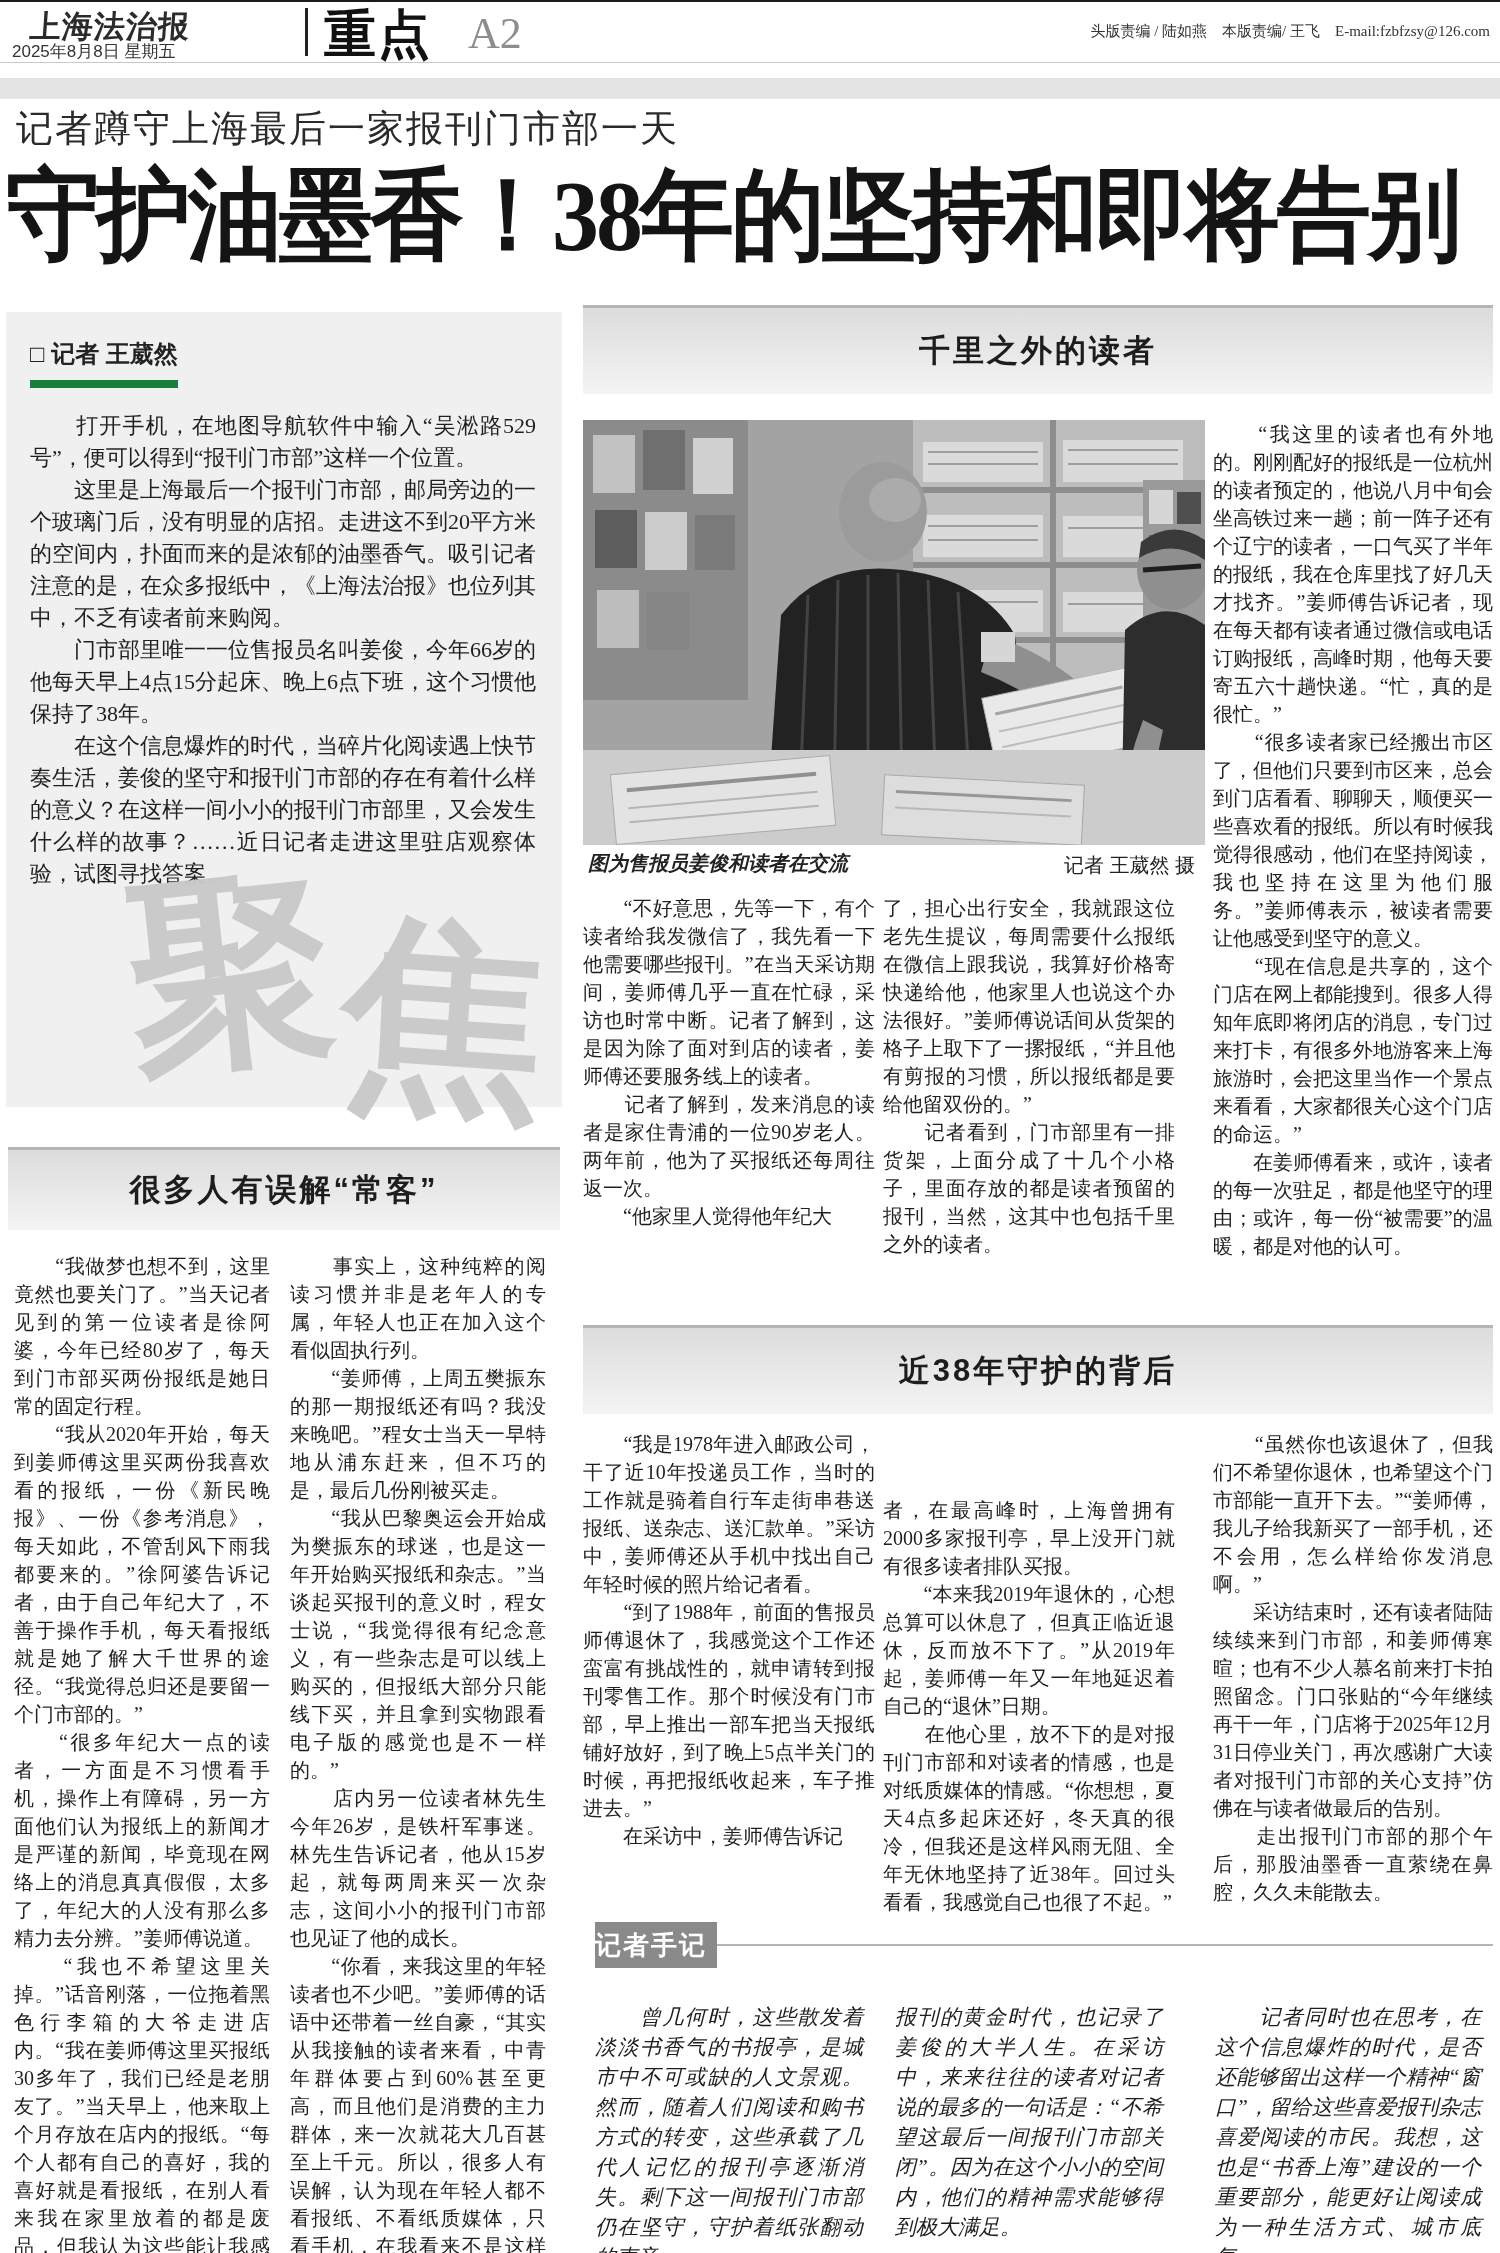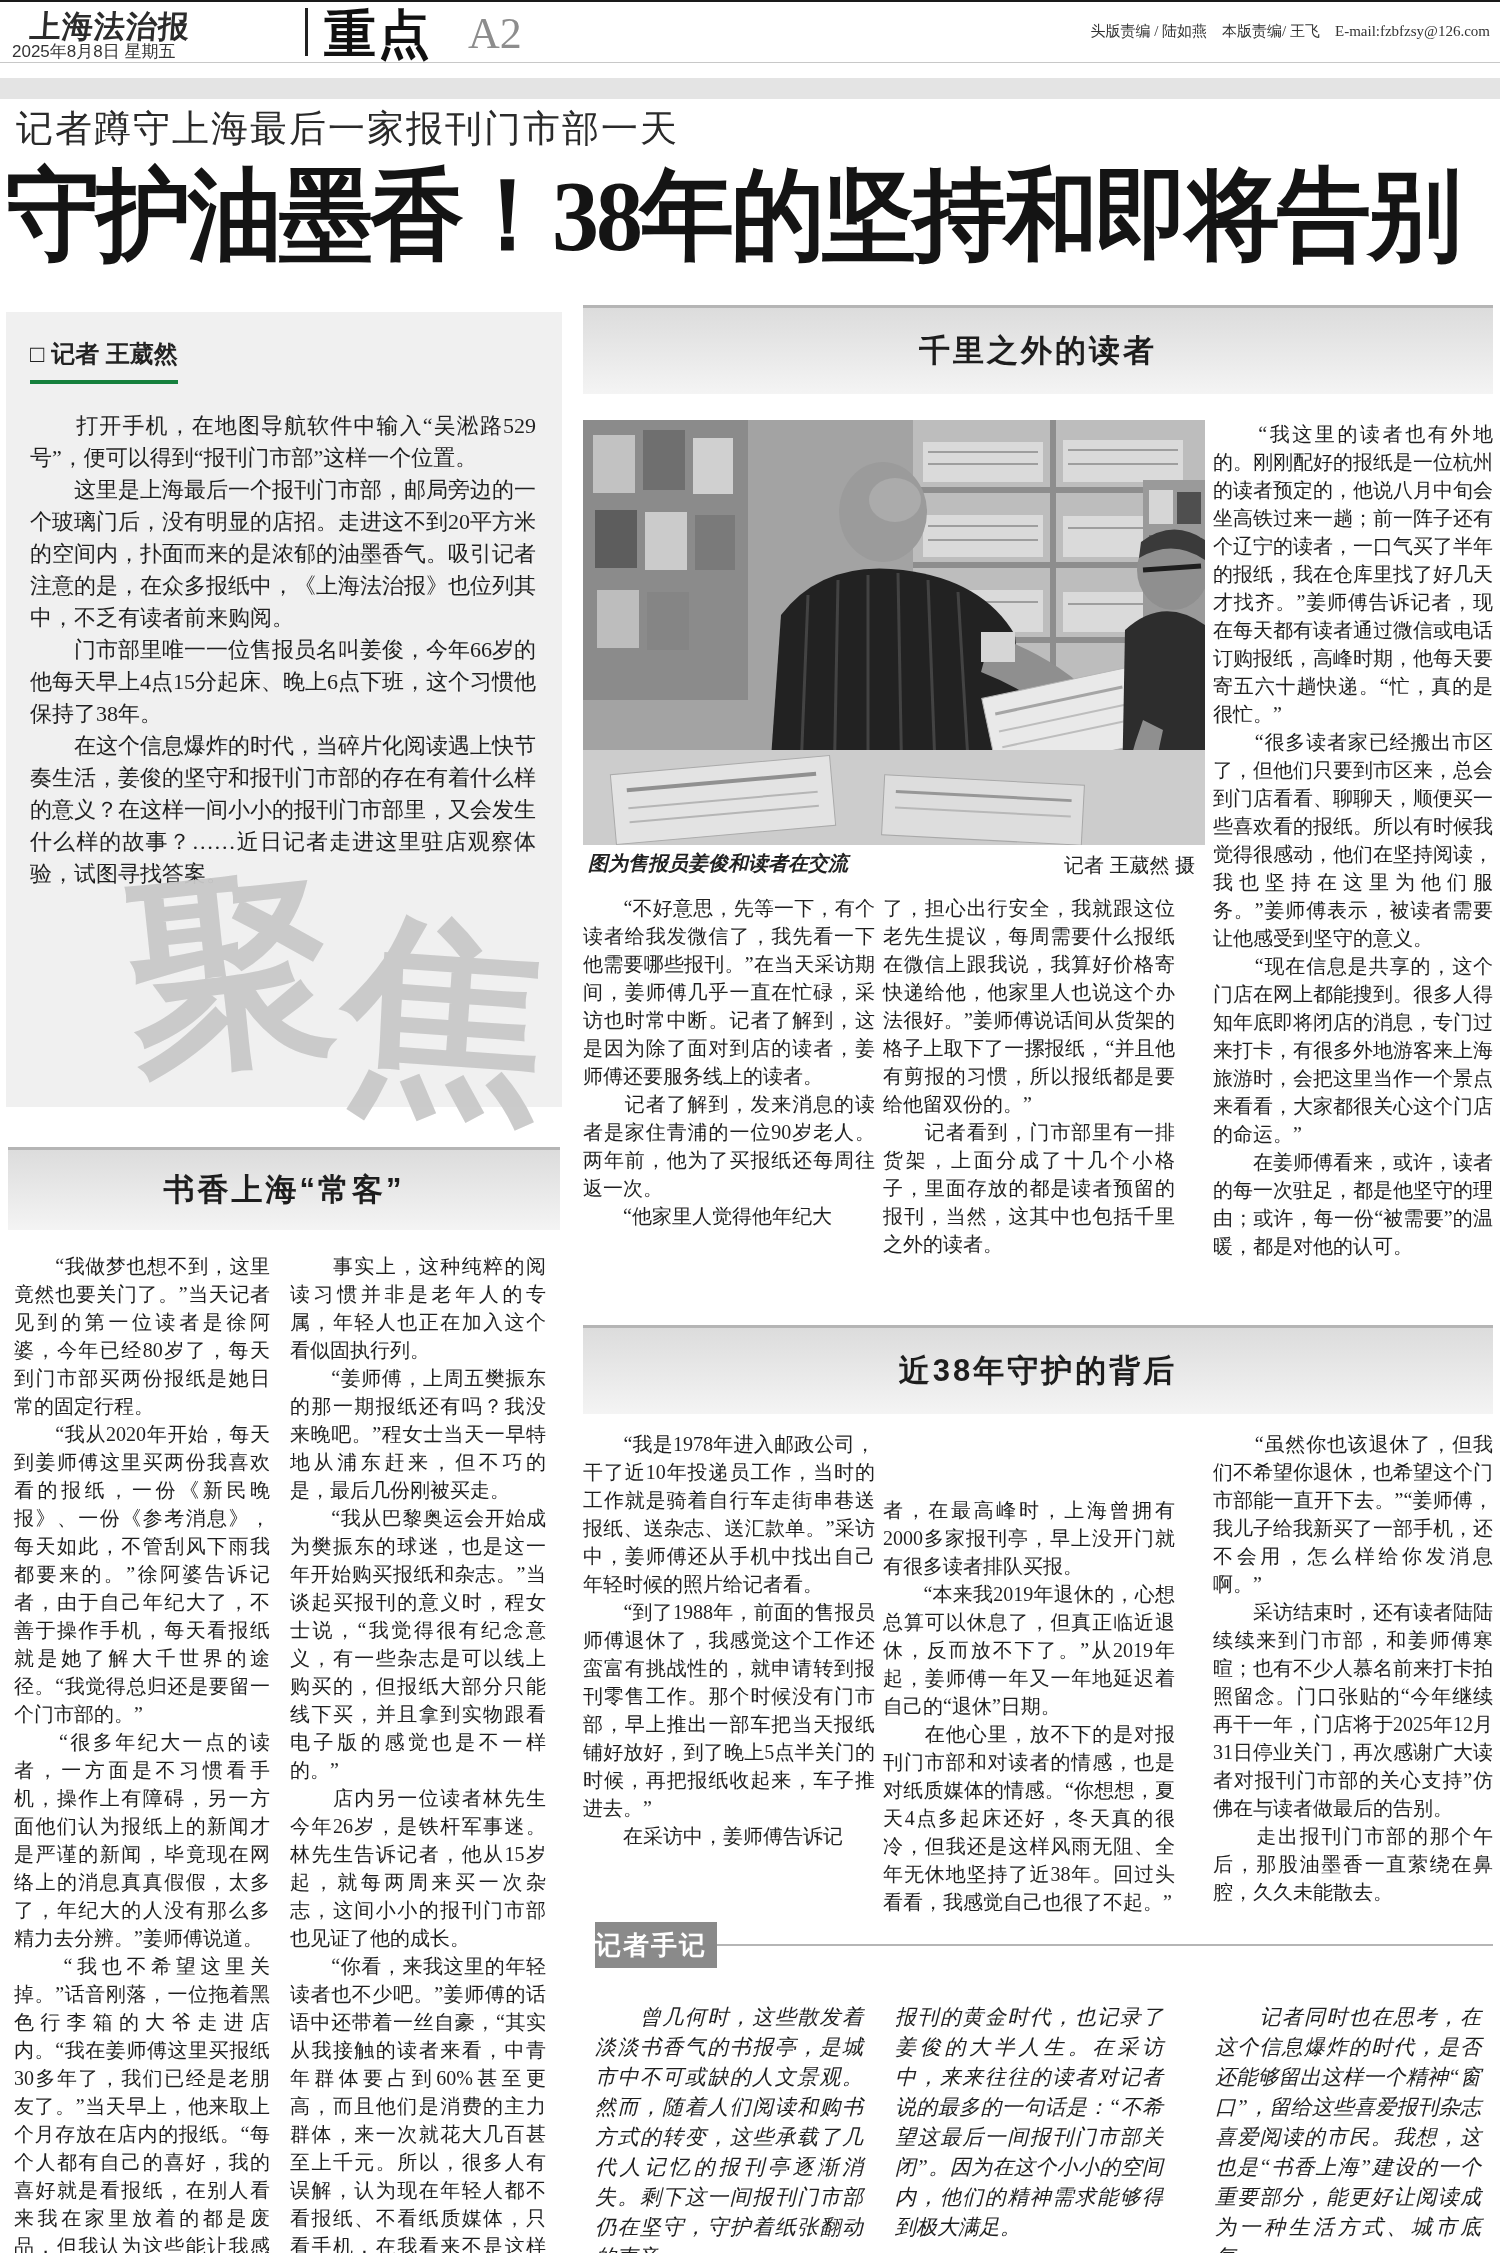--- a/index.html
+++ b/index.html
@@ -19,21 +19,21 @@
   .pageno{left:468px;top:8px;font-size:44px;color:#8d8d8d;font-family:"Liberation Serif",serif;}
   .editors{right:10px;top:22px;font-size:15px;color:#333;text-align:right;width:700px;}
 
   .kicker{left:16px;top:104px;font-size:37px;color:#2a2a2a;
           font-family:"Liberation Sans",sans-serif;font-weight:500;letter-spacing:2px;}
   .headline{left:6px;top:148px;width:1490px;font-size:94px;font-weight:900;color:#141414;
             letter-spacing:-3px;white-space:nowrap;transform:scaleY(1.06);transform-origin:top left;}
 
   .intropanel{left:6px;top:312px;width:556px;height:795px;background:#f0f0f0;}
   .byline{left:30px;top:338px;font-size:24px;font-weight:bold;color:#222;
-          border-bottom:4px solid #15803d;padding-bottom:10px;
+          border-bottom:8px solid #15803d;padding-bottom:10px;
           font-family:"Liberation Sans",sans-serif;}
   .intro{left:30px;top:398px;width:506px;font-size:22px;line-height:32px;color:#1f1f1f;margin-top:12px;}
   .intro .para{margin:0;text-align:justify;}
 
   .wm{color:#c9c9c9;font-weight:bold;font-family:"Liberation Serif",serif;opacity:.95;}
   .wm1{left:128px;top:838px;font-size:205px;transform:rotate(-6deg);}
   .wm2{left:342px;top:882px;font-size:205px;transform:rotate(4deg);}
 
   .secband{background:linear-gradient(#dcdcdc,#f4f4f4);border-top:3px solid #b5b5b5;
            display:flex;align-items:center;justify-content:center;text-align:right;}
@@ -95,21 +95,21 @@
   <div class="abs intro">
       <p class="para">　　打开手机，在地图导航软件中输入“吴淞路529号”，便可以得到“报刊门市部”这样一个位置。</p>
       <p class="para">　　这里是上海最后一个报刊门市部，邮局旁边的一个玻璃门后，没有明显的店招。走进这不到20平方米的空间内，扑面而来的是浓郁的油墨香气。吸引记者注意的是，在众多报纸中，《上海法治报》也位列其中，不乏有读者前来购阅。</p>
       <p class="para">　　门市部里唯一一位售报员名叫姜俊，今年66岁的他每天早上4点15分起床、晚上6点下班，这个习惯他保持了38年。</p>
       <p class="para">　　在这个信息爆炸的时代，当碎片化阅读遇上快节奏生活，姜俊的坚守和报刊门市部的存在有着什么样的意义？在这样一间小小的报刊门市部里，又会发生什么样的故事？……近日记者走进这里驻店观察体验，试图寻找答案。</p>
     </div>
   <div class="abs wm wm1">聚</div>
   <div class="abs wm wm2">焦</div>
 
   <div class="abs secband band-changke">
-    <span>书香上海“常客”</span>
+    <span>很多人有误解“常客”</span>
   </div>
   <div class="abs col ck1">
       <p class="para">　　“我做梦也想不到，这里竟然也要关门了。”当天记者见到的第一位读者是徐阿婆，今年已经80岁了，每天到门市部买两份报纸是她日常的固定行程。</p>
       <p class="para">　　“我从2020年开始，每天到姜师傅这里买两份我喜欢看的报纸，一份《新民晚报》、一份《参考消息》，每天如此，不管刮风下雨我都要来的。”徐阿婆告诉记者，由于自己年纪大了，不善于操作手机，每天看报纸就是她了解大千世界的途径。“我觉得总归还是要留一个门市部的。”</p>
       <p class="para">　　“很多年纪大一点的读者，一方面是不习惯看手机，操作上有障碍，另一方面他们认为报纸上的新闻才是严谨的新闻，毕竟现在网络上的消息真真假假，太多了，年纪大的人没有那么多精力去分辨。”姜师傅说道。</p>
       <p class="para">　　“我也不希望这里关掉。”话音刚落，一位拖着黑色行李箱的大爷走进店内。“我在姜师傅这里买报纸30多年了，我们已经是老朋友了。”当天早上，他来取上个月存放在店内的报纸。“每个人都有自己的喜好，我的喜好就是看报纸，在别人看来我在家里放着的都是废品，但我认为这些能让我感到快乐、充实。”</p>
     </div>
   <div class="abs col ck2">
       <p class="para">　　事实上，这种纯粹的阅读习惯并非是老年人的专属，年轻人也正在加入这个看似固执行列。</p>
       <p class="para">　　“姜师傅，上周五樊振东的那一期报纸还有吗？我没来晚吧。”程女士当天一早特地从浦东赶来，但不巧的是，最后几份刚被买走。</p>

